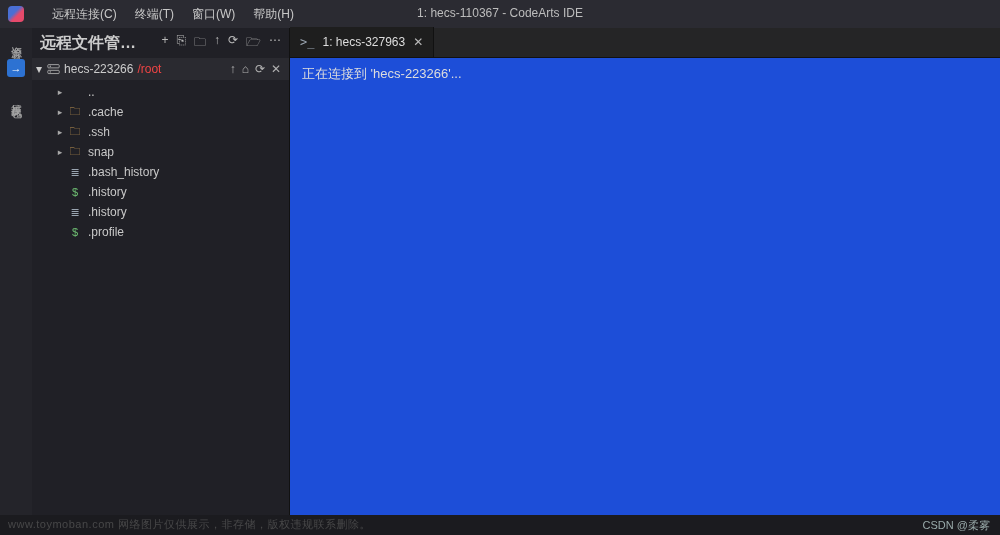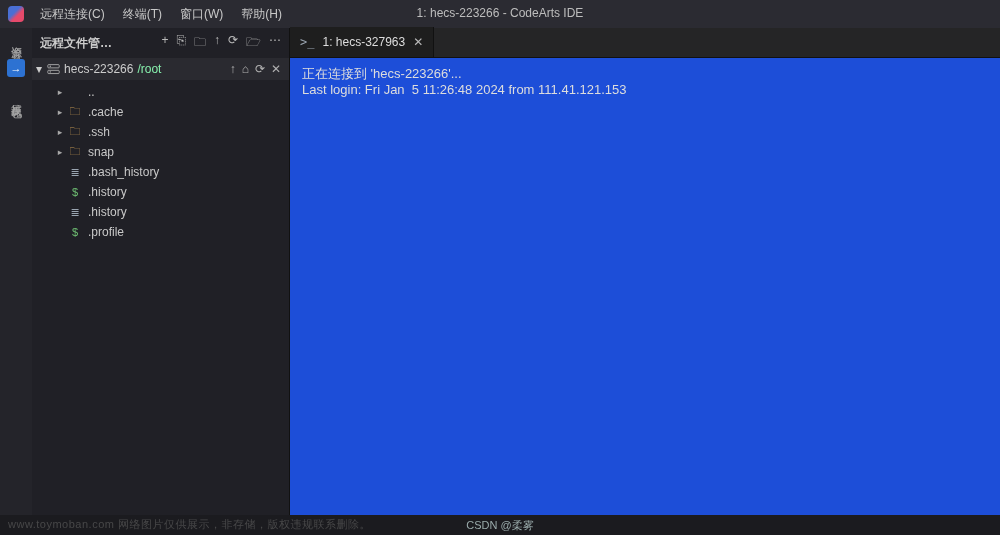--- a/index.html
+++ b/index.html
@@ -1,67 +1,67 @@
 <!DOCTYPE html>
 <html><head>
   <meta charset="utf-8">
   <style>
     * { margin:0; padding:0; box-sizing:border-box; font-family:"Segoe UI","Microsoft YaHei",sans-serif; }
     body { width:1000px; height:535px; background:#1e1e1e; color:#ccc; font-size:12px; overflow:hidden; position:relative; }
     .menubar { height:28px; background:#2b2b32; display:flex; align-items:center; padding:0 8px; color:#c8c8c8; }
     .logo { width:16px; height:16px; margin-right:8px; border-radius:4px; background:linear-gradient(135deg,#4a6fd4 40%,#e64a6b 60%); }
-    .menu-items { display:flex; gap:2px; }
+    .menu-items { display:flex; gap:2px;margin-left:12px; }
     .menu-item { padding:3px 8px; cursor:default; }
     .title { position:absolute; left:50%; transform:translateX(-50%); top:6px; color:#bdbdbd; }
     .main { display:flex; height:calc(100% - 48px); }
     .activitybar { width:32px; background:#24242a; display:flex; flex-direction:column; align-items:center; padding-top:10px; gap:18px; color:#888; }
     .act-item { writing-mode:vertical-rl; font-size:11px; letter-spacing:1px; cursor:default; color:#a4a4a4; }
     .act-dot { width:18px; height:18px; background:#2d72d2; border-radius:3px; display:flex; align-items:center; justify-content:center; color:#fff; font-size:11px; }
     .sidebar { width:258px; background:#202026; display:flex; flex-direction:column; border-right:1px solid #111; }
     .side-header { height:30px; display:flex; align-items:center; padding:0 8px; color:#ccc; }
-    .side-title { flex:1; font-weight:600; font-size:12px; white-space:nowrap; overflow:hidden; text-overflow:ellipsis; }
+    .side-title { flex:1; font-weight:600; font-size:16px; white-space:nowrap; overflow:hidden; text-overflow:ellipsis; }
     .side-actions { display:flex; gap:8px; color:#b8b8b8; }
     .side-actions span { cursor:default; }
     .side-sub { height:22px; display:flex; align-items:center; padding:0 8px 0 4px; background:#2a2a30; color:#ccc; font-size:12px; }
     .chevd { margin-right:4px; color:#ccc; }
     .srv-icon { width:14px; height:14px; margin-right:4px; display:inline-flex; align-items:center; justify-content:center; font-size:10px; color:#bbb; }
-    .path { color:#86efac; margin-left:4px; }
+    .path { color:#ef4444; margin-left:4px; }
     .side-sub .spacer { flex:1; }
     .sub-actions { display:flex; gap:6px; color:#b0b0b0; font-size:12px; }
     .tree { flex:1; overflow:auto; padding-top:2px; }
     .tree-row { height:20px; display:flex; align-items:center; padding-left:22px; color:#c8c8c8; cursor:default; }
     .tr-chev { width:12px; color:#a7a7a7; font-size:9px; display:inline-block; text-align:center; margin-right:2px;}
     .tr-icon { width:14px; margin-right:6px; text-align:center; font-size:11px; }
     .ic-folder { color:#c09553; }
     .ic-lines { color:#9aa5b1; }
     .ic-dollar { color:#6fbf73; }
     .editor { flex:1; display:flex; flex-direction:column; background:#1e1e1e; }
     .tabbar { height:30px; background:#252526; display:flex; align-items:flex-end; border-bottom:1px solid #111;}
     .tab { height:30px; background:#1e1e1e; display:flex; align-items:center; padding:0 10px; gap:8px; color:#ddd; border-right:1px solid #111; }
     .tab-icon { color:#9aa5b1; font-family:monospace; font-size:12px; }
     .tab-close { color:#bbb; cursor:default; }
     .terminal { flex:1; background:#1d4ed8; color:#ddd; font-family:Consolas,"Courier New",monospace; font-size:13px; padding:8px 12px; line-height:1.25; white-space:pre; }
     .mono { white-space:pre; }
     .cursor { display:inline-block; width:7px; height:13px; background:#ddd; vertical-align:-2px; margin-left:2px;}
-    .statusbar { position:absolute; bottom:0; right:0; height:20px; width:100%; background:#1b1b1f; display:flex; align-items:center; justify-content:center; padding:8px 10px; color:#9aa; font-size:11px; }
+    .statusbar { position:absolute; bottom:0; right:0; height:20px; width:100%; background:#1b1b1f; display:flex; align-items:center; justify-content:flex-end; padding:8px 10px; color:#9aa; font-size:11px; }
     .watermark { position:absolute; left:8px; bottom:3px; color:#5a5a5a; font-size:11px; letter-spacing:0.5px; opacity:0.7; }
     svg { display:block; }
   </style>
 </head>
 <body>
 
 <div class="menubar">
   <div class="logo"></div>
   <div class="menu-items">
     <div class="menu-item">远程连接(C)</div>
     <div class="menu-item">终端(T)</div>
     <div class="menu-item">窗口(W)</div>
     <div class="menu-item">帮助(H)</div>
   </div>
-  <div class="title">1: hecs-223266 - CodeArts IDE</div>
+  <div class="title">1: hecs-110367 - CodeArts IDE</div>
 </div>
 
 <div class="main">
   <div class="activitybar">
     <div class="act-item">资源管</div>
     <div class="act-dot">→</div>
     <div class="act-item">扩展汉化包</div>
   </div>
 
   <div class="sidebar">
@@ -142,20 +142,20 @@
   </div>
 
   <div class="editor">
     <div class="tabbar">
       <div class="tab">
         <span class="tab-icon">&gt;_</span>
         <span>1: hecs-327963</span>
         <span class="tab-close">✕</span>
       </div>
     </div>
-    <div class="terminal" id="term"><div class="mono">正在连接到 'hecs-223266'...</div><div class="mono">Last login: Fri Jan  5 11:26:48 2024 from 111.41.121.153</div></div>
+    <div class="terminal" id="term"><div class="mono">正在连接到 'hecs-223266'...</div></div>
   </div>
 </div>
 
 <div class="statusbar">
   <span>CSDN @柔雾</span>
 </div>
 <div class="watermark">www.toymoban.com 网络图片仅供展示，非存储，版权违规联系删除。</div>
 
 </body></html>

